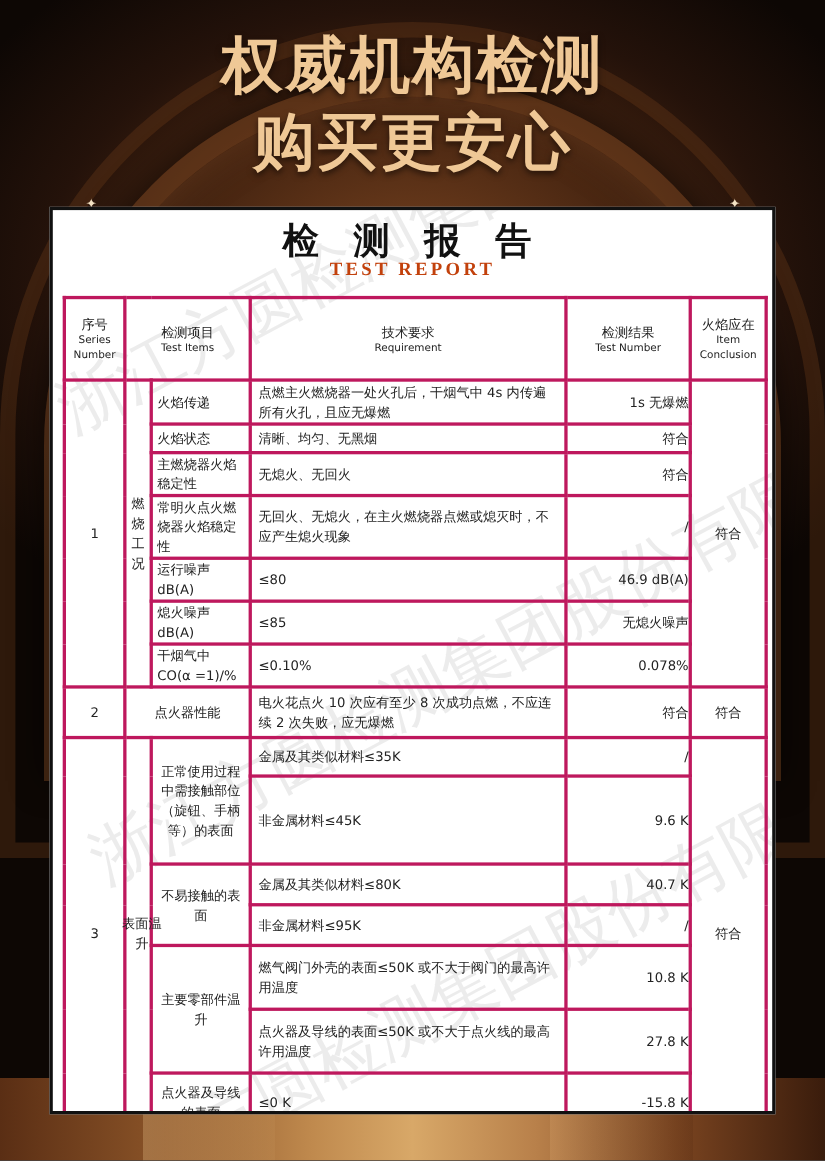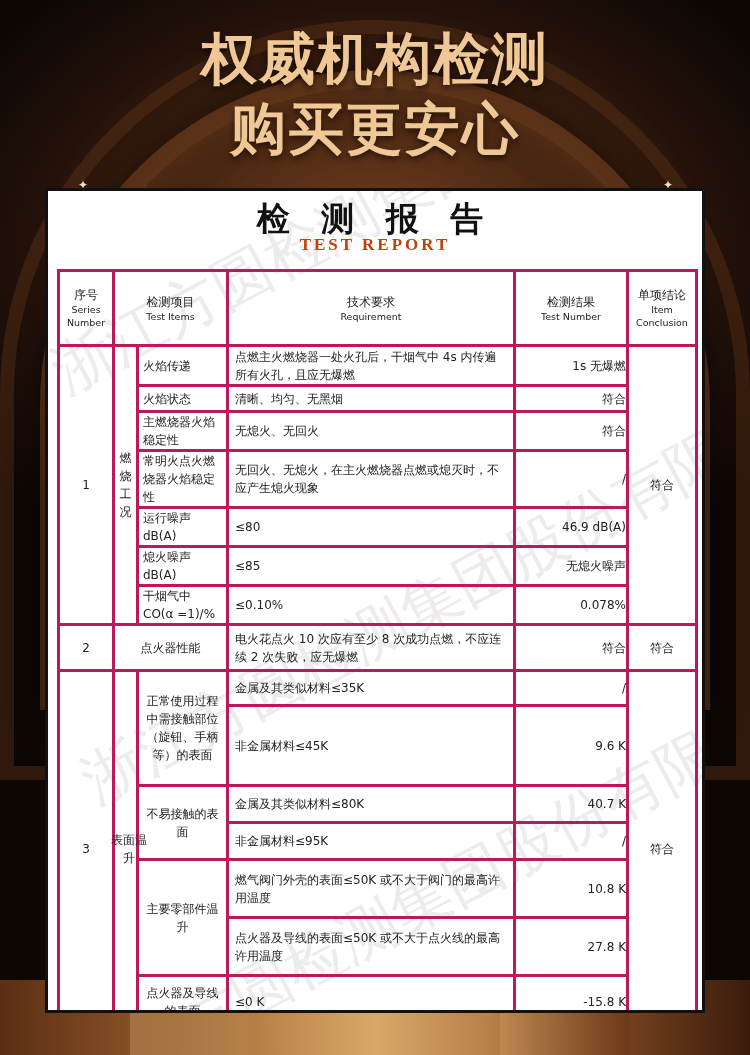--- a/index.html
+++ b/index.html
@@ -132,21 +132,21 @@
       </td>
       <td class="c">
         <div class="hdr-cn">技术要求</div>
         <div class="hdr-en">Requirement</div>
       </td>
       <td class="c">
         <div class="hdr-cn">检测结果</div>
         <div class="hdr-en">Test Number</div>
       </td>
       <td class="c">
-        <div class="hdr-cn">单项结论</div>
+        <div class="hdr-cn">火焰应在</div>
         <div class="hdr-en">Item</div>
         <div class="hdr-en">Conclusion</div>
       </td>
     </tr>
 
     <tr style="height:40px">
       <td class="c" rowspan="7">1</td>
       <td class="vert" rowspan="7">
         <div>燃</div>
         <div>烧</div>

